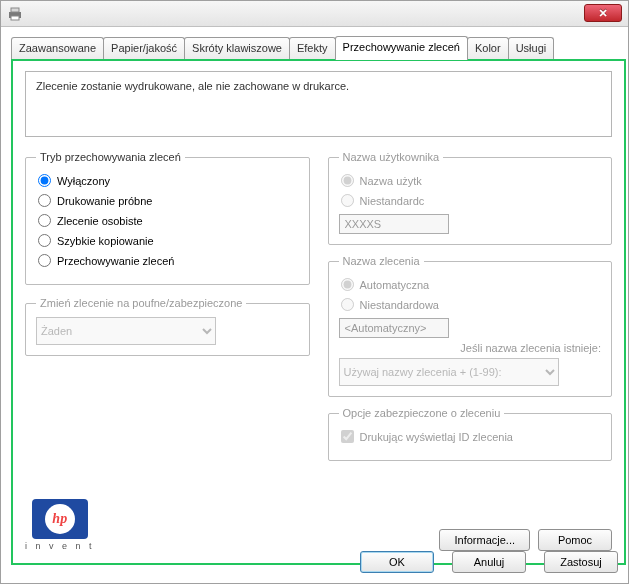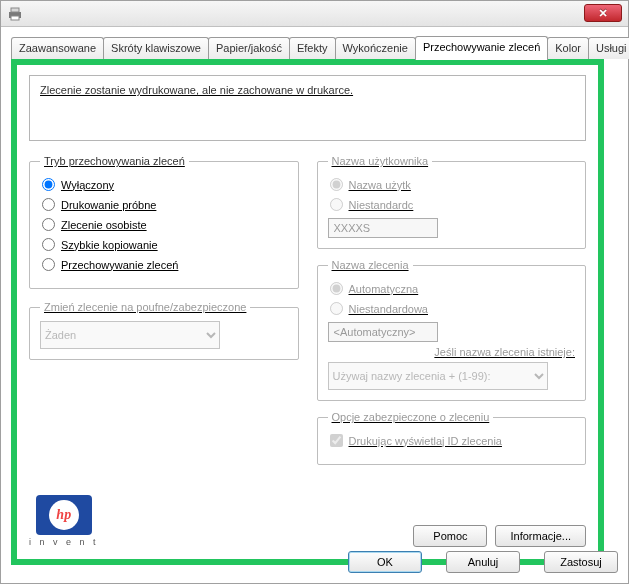--- a/index.html
+++ b/index.html
@@ -1,25 +1,25 @@
 <!DOCTYPE html>
 <html><head>
 <meta charset="utf-8">
 <style>
   * { box-sizing: border-box; font-family: "Segoe UI", Tahoma, sans-serif; font-size: 11px; }
   body { margin: 0; background: #fff; }
   .window { width: 629px; height: 584px; background: #fff; position: relative; border: 1px solid #a0a0a0; }
   .titlebar { height: 26px; background: linear-gradient(#f7f7f7, #e4e4e4); border-bottom: 1px solid #c0c0c0; position: relative; display:flex; align-items:center; }
   .titlebar .print-icon { margin-left:6px; width:16px; height:16px; }
   .close-btn { position:absolute; right:6px; top:3px; width:38px; height:18px; background: linear-gradient(#e67, #c1272d); border:1px solid #8b1a1a; border-radius:3px; display:flex; align-items:center; justify-content:center; color:#fff; font-weight:bold; text-shadow:0 -1px 0 rgba(0,0,0,.4); font-size:10px; cursor:pointer; }
-  .content { position:absolute; top:26px; left:0; right:0; bottom:0; padding:8px 24px 10px 10px; }
+  .content { position:absolute; top:26px; left:0; right:0; bottom:0; padding:8px 2px 10px 10px; }
   .tabstrip { display:flex; align-items:flex-end; height:24px; position:relative; z-index:2; }
   .tab { border:1px solid #9a9a9a; border-bottom:none; background:linear-gradient(#fdfdfd,#ececec); padding:3px 7px; margin-right:-1px; border-radius:3px 3px 0 0; color:#333; cursor:pointer; white-space:nowrap; line-height:15px; }
   .tab.active { background:#fff; position:relative; top:1px; padding-bottom:5px; z-index:3; font-weight:400; color:#000; }
-  .panel { border:6px solid #22c55e; background:#fff; height:506px; padding:10px 12px 12px 12px; position:relative;text-decoration:underline; }
+  .panel { border:2px solid #22c55e; background:#fff; height:506px; padding:10px 12px 12px 12px; position:relative; }
   .msgbox { border:1px solid #b5b5b5; height:66px; padding:8px 10px; color:#333; margin-bottom:14px; }
   .columns { display:flex; gap:18px; }
   .col { flex:1; }
   fieldset { border:1px solid #bdbdbd; border-radius:2px; padding:8px 10px 10px 10px; margin:0 0 12px 0; }
   fieldset.disabled legend, fieldset.disabled label, fieldset.disabled .static { color:#9a9a9a; }
   legend { padding:0 4px; color:#333; }
   .radio-row, .check-row { display:flex; align-items:center; gap:6px; margin:3px 0 7px 2px; }
   .radio-row input[type=radio] { margin:0; }
   .check-row input[type=checkbox] { margin:0; }
   .disabled input, .disabled select { color:#9a9a9a; background:#fdfdfd; }
@@ -29,21 +29,21 @@
   .wide-select { width:180px; }
   .jobname-input { width:120px; }
   .info-row { margin-top:4px; color:#9a9a9a; }
   .logo-area { position:absolute; left:12px; bottom:12px; display:flex; flex-direction:column; align-items:center; }
   .hp-logo { width:56px; height:40px; background:#1f4aa1; border-radius:4px; display:flex; align-items:center; justify-content:center; }
   .hp-logo .circle { width:30px; height:30px; border-radius:50%; background:#fff; display:flex; align-items:center; justify-content:center; color:#ef4444; font-style:italic; font-weight:bold; font-size:14px; font-family: Georgia, serif; }
   .invent { font-size:9px; letter-spacing:3px; color:#555; margin-top:2px; }
   .panel-buttons { position:absolute; right:12px; bottom:12px; display:flex; gap:8px; }
   .btn { border:1px solid #8f8f8f; background:linear-gradient(#fdfdfd,#e6e6e6); border-radius:3px; height:22px; padding:0 14px; cursor:pointer; min-width:74px; }
   .btn.default { border:1px solid #3c7fb1; box-shadow:0 0 0 1px #a8d8f0 inset; }
-  .footer-buttons { position:absolute; right:10px; bottom:10px; display:flex; gap:24px;align-items:flex-end; }
+  .footer-buttons { position:absolute; right:10px; bottom:10px; display:flex; gap:18px;align-items:flex-end; }
   .col-right fieldset { margin-bottom:10px; }
   .static { color:#9a9a9a;text-align:right; }
 </style>
 </head>
 <body>
 
 <div class="window">
   <div class="titlebar">
     <span class="print-icon">
       <svg width="16" height="16" viewBox="0 0 16 16">
@@ -53,24 +53,23 @@
         </svg>
     </span>
     <div class="close-btn">
       <span>✕</span>
     </div>
   </div>
 
   <div class="content">
     <div class="tabstrip">
       <div class="tab">Zaawansowane</div>
+      <div class="tab">Papier/jakość</div>
       <div class="tab">Skróty klawiszowe</div>
-      <div class="tab">Papier/jakość</div>
       <div class="tab">Efekty</div>
-      <div class="tab">Wykończenie</div>
       <div class="tab active">Przechowywanie zleceń</div>
       <div class="tab">Kolor</div>
       <div class="tab">Usługi</div>
     </div>
 
     <div class="panel">
       <div class="msgbox">Zlecenie zostanie wydrukowane, ale nie zachowane w drukarce.</div>
 
       <div class="columns">
         <div class="col">
@@ -148,22 +147,22 @@
       </div>
 
       <div class="logo-area">
         <div class="hp-logo">
           <div class="circle">hp</div>
         </div>
         <div class="invent">i n v e n t</div>
       </div>
 
       <div class="panel-buttons">
+        <button class="btn">Informacje...</button>
         <button class="btn">Pomoc</button>
-        <button class="btn">Informacje...</button>
       </div>
     </div>
 
     <div class="footer-buttons">
       <button class="btn default">OK</button>
       <button class="btn">Anuluj</button>
       <button class="btn">Zastosuj</button>
     </div>
   </div>
 </div>

